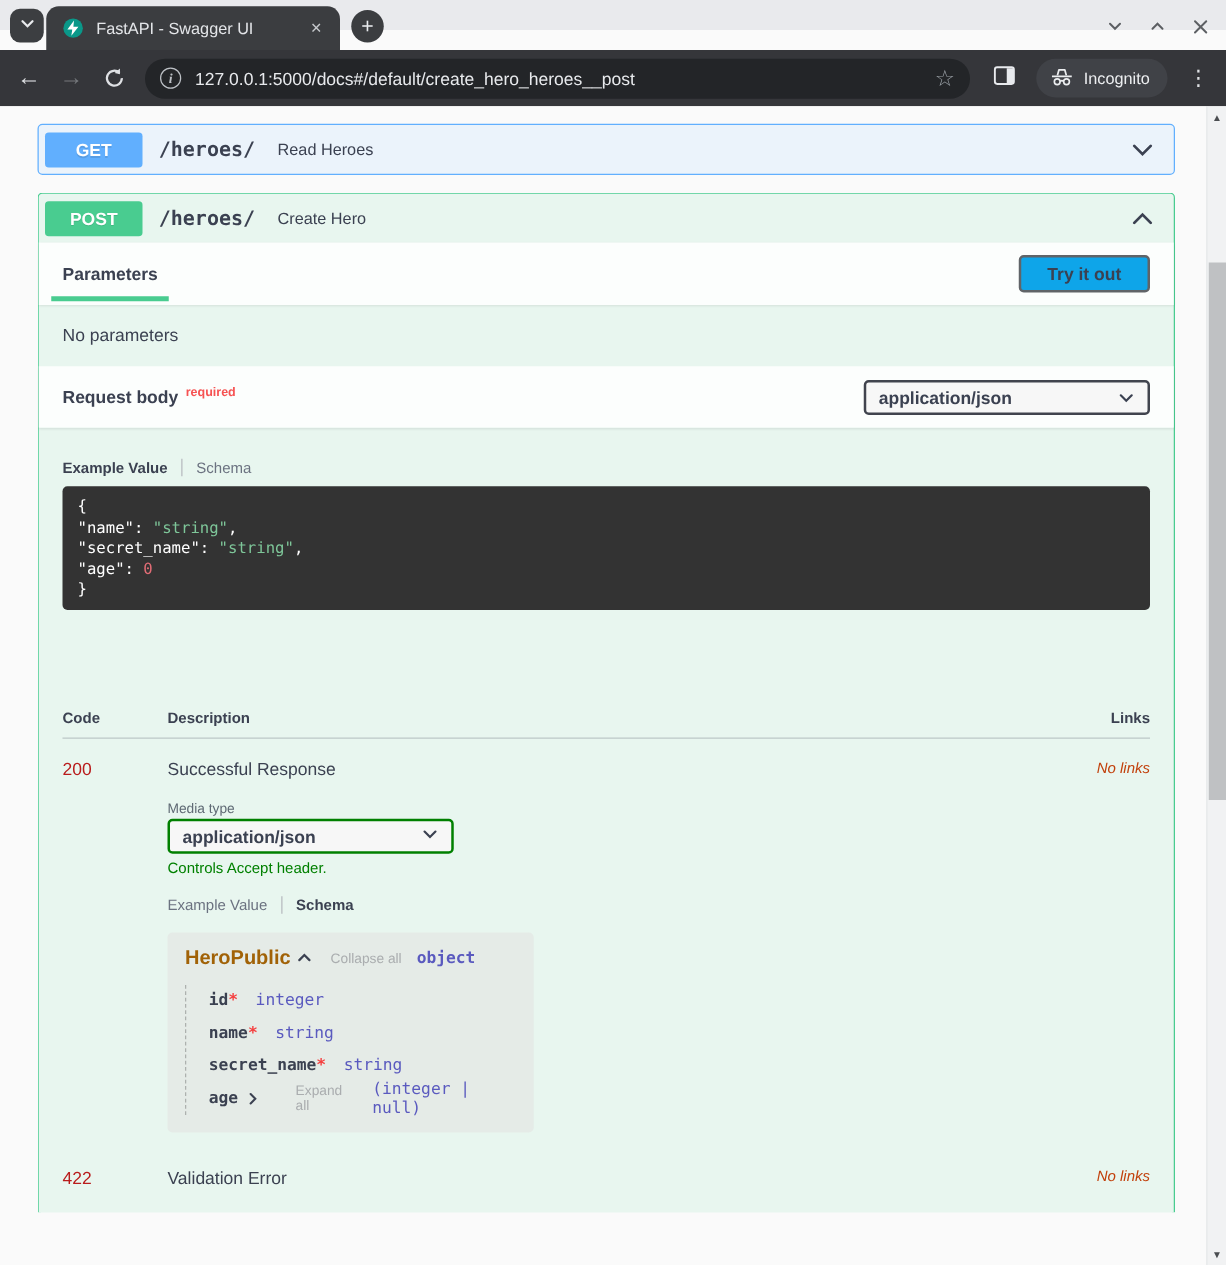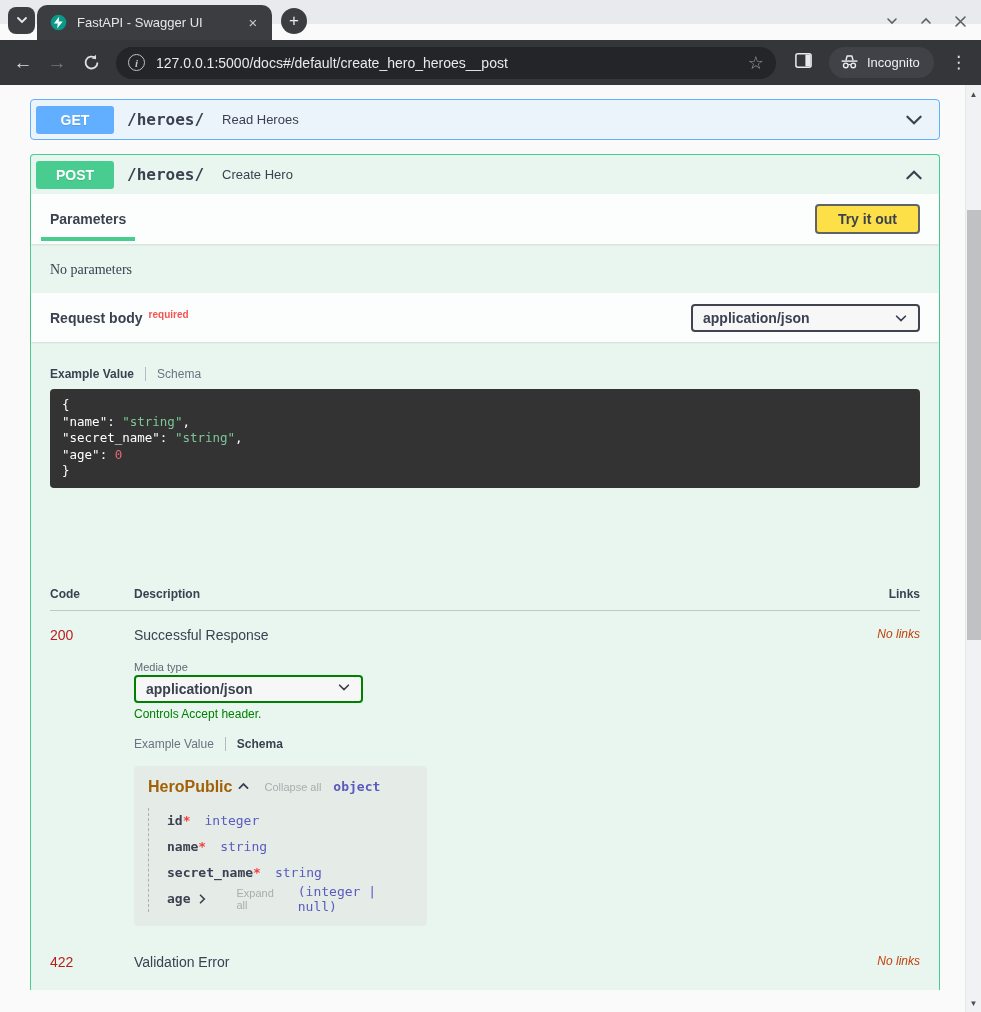--- a/index.html
+++ b/index.html
@@ -42,44 +42,44 @@
   .badge-post { background:#49cc90; }
   .op-path { margin-left:13px; font-size:16px; font-weight:bold; color:#3b4151; }
   .op-summary { margin-left:18px; font-size:13px; color:#3b4151; }
   .op-arrow { margin-left:auto; margin-right:6px; color:#3b4151; display:flex; }
 
   .sec-header { background:rgba(255,255,255,.85); box-shadow:0 1px 2px rgba(0,0,0,.1); display:flex; align-items:center; position:relative; }
   .param-header { min-height:50px; padding:0 19px 0 10px; }
   .tab-item { position:relative; padding:0 9px; height:50px; display:flex; align-items:center; }
   .tab-item .underline { position:absolute; left:0; right:0; bottom:3px; height:4px; background:#49cc90; }
   .sec-title { font-size:14px; font-weight:bold; color:#3b4151; }
-  .tryout-btn { margin-left:auto; background:#fde047; border:2px solid #606468; border-radius:4px; color:#3b4151; font-weight:bold; font-size:14px; padding:5px 21px; font-family:"Liberation Sans", sans-serif; }
+  .tryout-btn { margin-left:auto; background:#0ea5e9; border:2px solid #606468; border-radius:4px; color:#3b4151; font-weight:bold; font-size:14px; padding:5px 21px; font-family:"Liberation Sans", sans-serif; }
 
   .noparams-body { padding:16px 19px 15px; }
-  .noparams-text { font-size:14px; color:#3b4151;font-family:Liberation Serif, serif; }
+  .noparams-text { font-size:14px; color:#3b4151; }
 
   .reqbody-header { min-height:49px; padding:10px 19px; justify-content:space-between; }
   .required-sup { color:#f65353; font-size:10px; position:relative; top:-5px; margin-left:6px; font-weight:bold; }
   .mt-select { width:229px; height:28px; background:#f7f7f7; border:2px solid #41444e; border-radius:4px; display:flex; align-items:center; justify-content:space-between; padding:0 10px; font-size:14px; font-weight:bold; color:#3b4151; }
   .mt-select .chev { display:flex; color:#3b4151; }
 
   .reqbody-body { padding:25px 19px 61px; }
   .mv-tabs { display:flex; align-items:center; font-size:12px; }
   .mv-tab { color:#6b7280; }
   .mv-tab.active { color:#3b4151; font-weight:bold; }
   .mv-sep { width:1px; height:14px; background:#b6bac0; margin:0 11px; }
   .code-block { margin-top:8px; background:#333333; border-radius:4px; padding:8px 12px; font-size:12.5px; line-height:16.6px; color:#ffffff; min-height:98px; }
   .code-block .tok-p { color:#ffffff; }
   .code-block .tok-s { color:#7ec699; }
   .code-block .tok-n { color:#e06c75; }
 
   .responses-header { min-height:48px; padding:0 19px; }
   .responses-body { padding:0 19px 20px; }
   .resp-grid { display:grid; grid-template-columns:84px 1fr 100px; }
-  .resp-head { margin-top:38px; padding-bottom:9px; border-bottom:1px solid rgba(59,65,81,.25); }
+  .resp-head { margin-top:18px; padding-bottom:9px; border-bottom:1px solid rgba(59,65,81,.25); }
   .col-h { font-size:12px; font-weight:bold; color:#3b4151; }
   .col-h.links { text-align:right; }
   .resp-row { padding-top:16px; }
   .resp-code { font-size:14px; color:#b91c1c; }
   .resp-desc { font-size:14px; color:#3b4151; }
   .resp-links { font-size:12px; font-style:italic; color:#c2410c; text-align:right; }
 
   .resp-nested { margin-top:18px; }
   .mt-label { font-size:11px; color:#5f6a74; }
   .accept-select { margin-top:2px; width:229px; height:28px; background:#f7f7f7; border:2px solid #008000; border-radius:4px; display:flex; align-items:center; justify-content:space-between; padding:0 10px; font-size:14px; font-weight:bold; color:#3b4151; }

